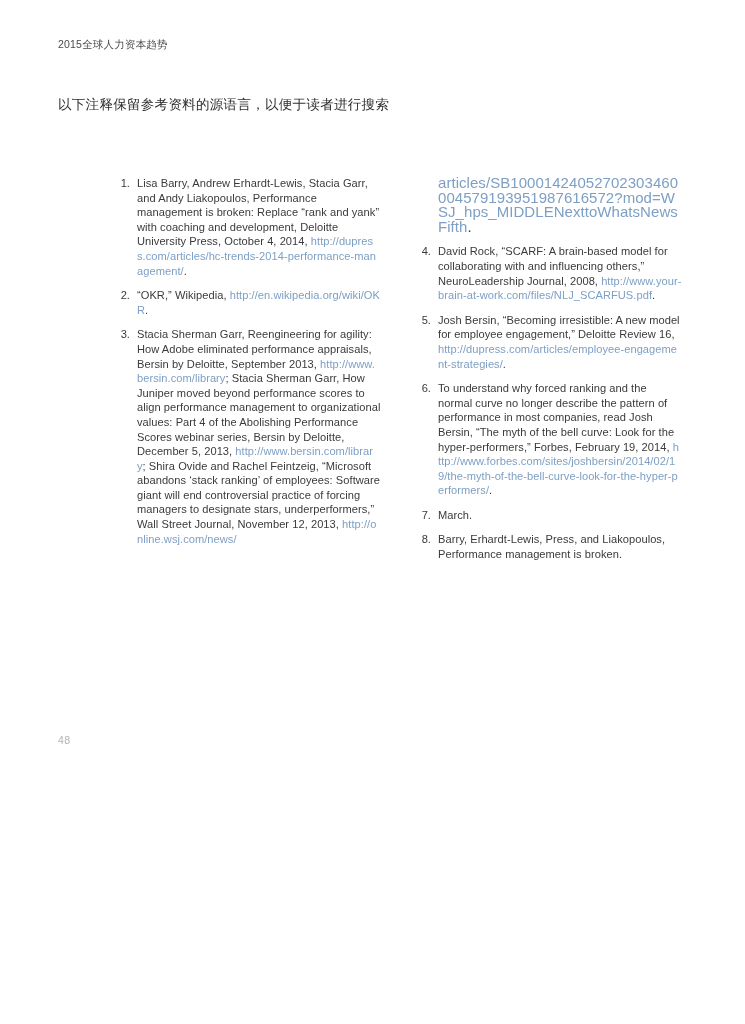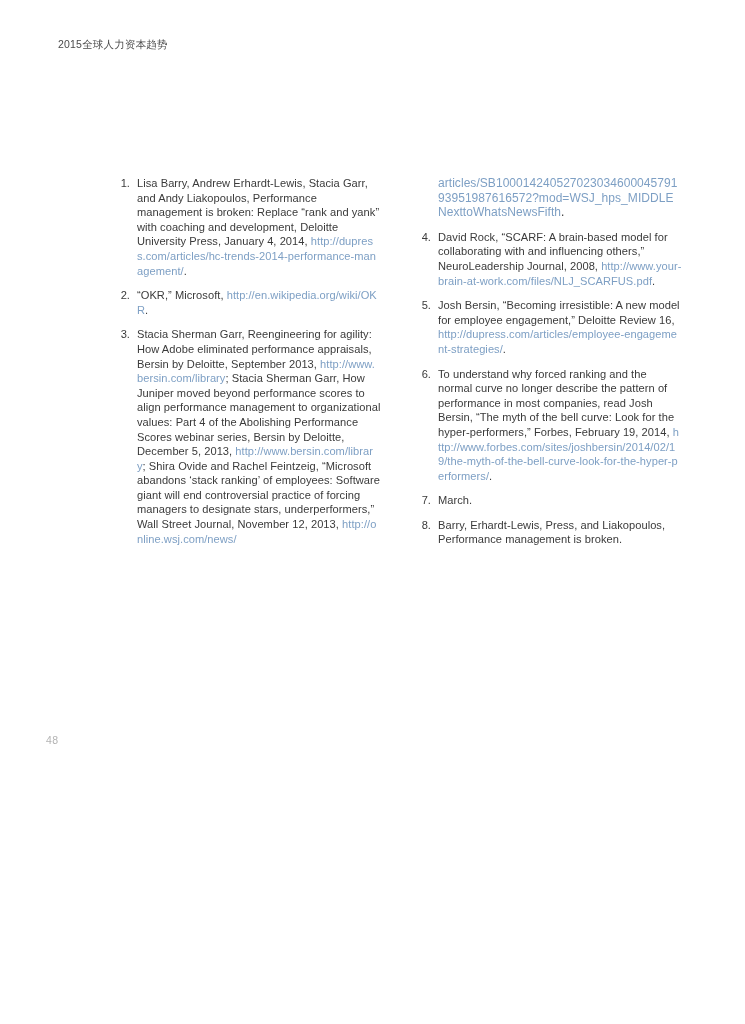--- a/index.html
+++ b/index.html
@@ -93,61 +93,62 @@
     color: #3a3a3a;
   }
   .note-body {
     display: block;
   }
   
   .note-continuation {
     position: relative;
     padding-left: 25px;
     margin-bottom: 10px;
-    font-size: 12px;
+    font-size: 15px;
     line-height: 14.6px;
     letter-spacing: 0.05px;
   }
 
   a.link, .link {
     color: #7d9fc4;
     text-decoration: none;
     word-break: break-all;
   }
 
   
   .page-number {
     position: absolute;
-    left: 46px;
+    left: 58px;
     bottom: 26px;
     font-size: 10.5px;
     color: #b3b3b3;
     letter-spacing: 0.3px;
     text-align: right;
   }
 </style>
 </head>
 <body>
 
 <div class="page">
 
   <div class="running-header">2015全球人力资本趋势</div>
 
   <div class="title-block">
+    <p class="page-subtitle">以下注释保留参考资料的源语言，以便于读者进行搜索</p>
   </div>
 
   <div class="notes-area">
     <div class="notes-col" id="col-left">
         <div class="note">
           <span class="note-num">1.</span>
-          <span class="note-body"><span>Lisa Barry, Andrew Erhardt-Lewis, Stacia Garr, and Andy Liakopoulos, Performance management is broken: Replace “rank and yank” with coaching and development, Deloitte University Press, January 4, 2014, </span><a class="link" href="#">http://dupress.com/articles/hc-trends-2014-performance-management/</a><span>.</span></span>
+          <span class="note-body"><span>Lisa Barry, Andrew Erhardt-Lewis, Stacia Garr, and Andy Liakopoulos, Performance management is broken: Replace “rank and yank” with coaching and development, Deloitte University Press, October 4, 2014, </span><a class="link" href="#">http://dupress.com/articles/hc-trends-2014-performance-management/</a><span>.</span></span>
         </div>
         <div class="note">
           <span class="note-num">2.</span>
-          <span class="note-body"><span>“OKR,” Microsoft, </span><a class="link" href="#">http://en.wikipedia.org/wiki/OKR</a><span>.</span></span>
+          <span class="note-body"><span>“OKR,” Wikipedia, </span><a class="link" href="#">http://en.wikipedia.org/wiki/OKR</a><span>.</span></span>
         </div>
         <div class="note">
           <span class="note-num">3.</span>
           <span class="note-body"><span>Stacia Sherman Garr, Reengineering for agility: How Adobe eliminated performance appraisals, Bersin by Deloitte, September 2013, </span><a class="link" href="#">http://www.bersin.com/library</a><span>; Stacia Sherman Garr, How Juniper moved beyond performance scores to align performance management to organizational values: Part 4 of the Abolishing Performance Scores webinar series, Bersin by Deloitte, December 5, 2013, </span><a class="link" href="#">http://www.bersin.com/library</a><span>; Shira Ovide and Rachel Feintzeig, “Microsoft abandons ‘stack ranking’ of employees: Software giant will end controversial practice of forcing managers to designate stars, underperformers,” Wall Street Journal, November 12, 2013, </span><a class="link" href="#">http://online.wsj.com/news/</a></span>
         </div>
       </div>
     <div class="notes-col" id="col-right">
         <div class="note-continuation"><a class="link" href="#">articles/SB10001424052702303460004579193951987616572?mod=WSJ_hps_MIDDLENexttoWhatsNewsFifth</a><span>.</span></div>
         <div class="note">
           <span class="note-num">4.</span>

